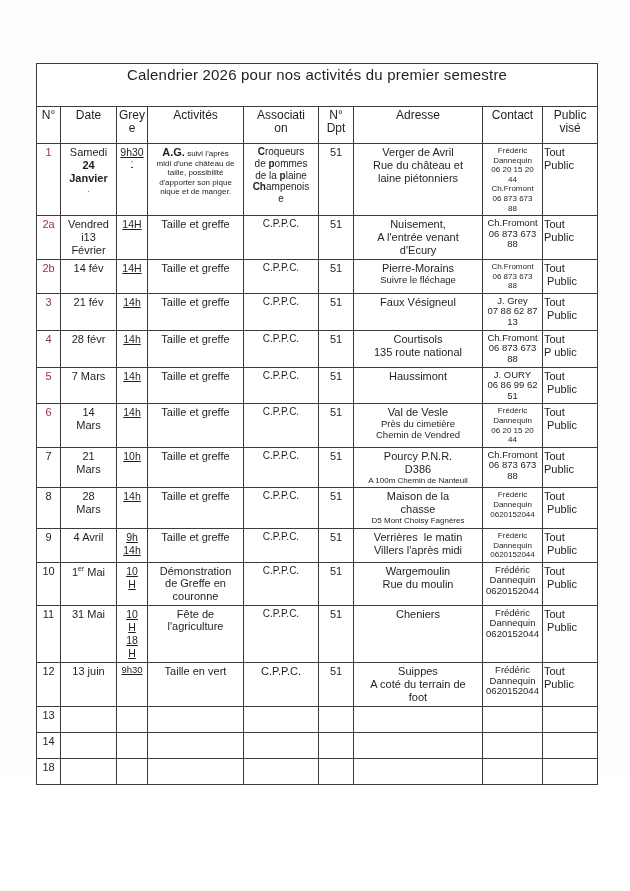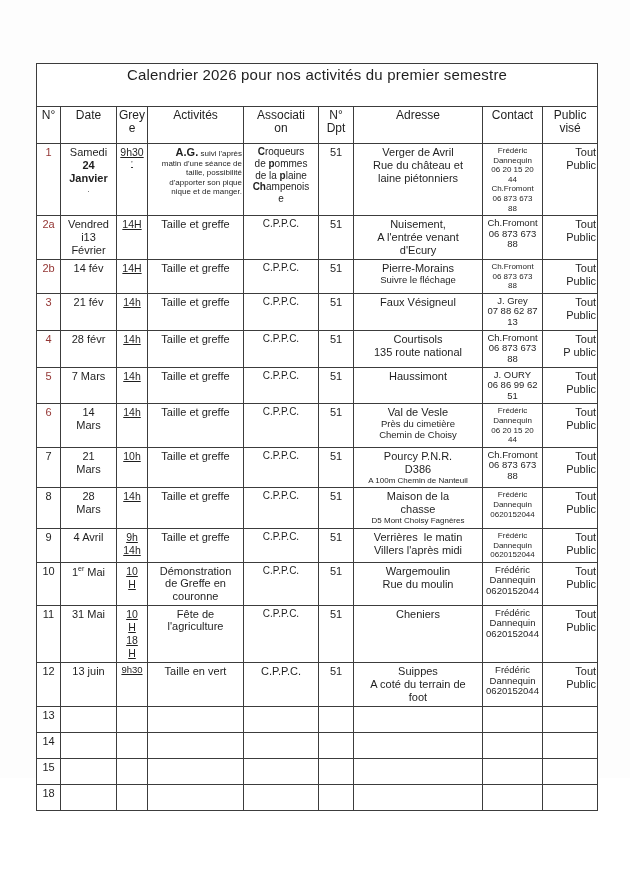--- a/index.html
+++ b/index.html
@@ -23,21 +23,21 @@
   }
   .header-row th{
     font-size:12px;font-weight:bold;text-align:center;vertical-align:top;
     padding-top:4px;height:32px;line-height:1.12;
   }
   .header-row .hsm{font-size:12px;}
   tbody td{font-size:11px;text-align:center;line-height:1.18;height:21px;}
   .c-heure{font-size:10.5px;line-height:1.25;text-decoration:underline;}
   .c-association{font-size:10px;}
   .c-contact{font-size:8px;line-height:1.2;margin-top:44px;}
-  .c-public{text-align:right;padding-left:4px;white-space:pre;}
+  .c-public{text-align:left;padding-left:4px;white-space:pre;}
   .c-activites{line-height:1.15;}
   .ln{white-space:pre-wrap;}
   .b{font-weight:bold;}
   .sm{font-size:8px;font-weight:normal;line-height:1.2;}
   .md{font-size:9.5px;line-height:1.12;}
   .n11{font-size:11px;}
   .sup{vertical-align:super;font-size:7px;}
   .red-num .c-num{color:#943634;}
   .c-num{font-size:11px;}
 </style>
@@ -103,23 +103,23 @@
           <td class="c-date">
             <div class="ln">Samedi</div>
             <div class="ln b">24</div>
             <div class="ln b">Janvier</div>
             <div class="ln sm">.</div>
           </td>
           <td class="c-heure">
             <div class="ln">9h30</div>
             <div class="ln sm">’</div>
           </td>
-          <td class="c-activites" style="text-align: right;">
+          <td class="c-activites" style="text-align: center;">
             <div class="ln"><span class="b">A.G.</span><span class="sm"> suivi l'après</span></div>
-            <div class="ln sm">matin d'une séance de</div>
+            <div class="ln sm">midi d'une château de</div>
             <div class="ln sm">taille, possibilité</div>
             <div class="ln sm">d'apporter son pique</div>
             <div class="ln sm">nique et de manger.</div>
           </td>
           <td class="c-association">
             <div class="ln"><span class="b">C</span><span>roqueurs</span></div>
             <div class="ln"><span>de </span><span class="b">p</span><span>ommes</span></div>
             <div class="ln"><span>de la </span><span class="b">p</span><span>laine</span></div>
             <div class="ln"><span class="b">Ch</span><span>ampenois</span></div>
             <div class="ln"><span>e</span></div>
@@ -310,21 +310,21 @@
           </td>
           <td class="c-association">
             <div class="ln">C.P.P.C.</div>
           </td>
           <td class="c-dpt">
             <div class="ln">51</div>
           </td>
           <td class="c-adresse">
             <div class="ln">Val de Vesle</div>
             <div class="ln md">Près du cimetière</div>
-            <div class="ln md">Chemin de Choisy</div>
+            <div class="ln md">Chemin de Vendred</div>
           </td>
           <td class="c-contact">
             <div class="ln">Frédéric</div>
             <div class="ln">Dannequin</div>
             <div class="ln">06 20 15 20</div>
             <div class="ln">44</div>
           </td>
           <td class="c-public"><div class="ln">Tout</div><div class="ln"> Public</div></td>
         </tr>
         <tr>
@@ -540,39 +540,26 @@
           <td class="c-heure"></td>
           <td class="c-activites"></td>
           <td class="c-association"></td>
           <td class="c-dpt"></td>
           <td class="c-adresse"></td>
           <td class="c-contact"></td>
           <td class="c-public"></td>
         </tr>
         <tr>
           <td class="c-num">
-            <div class="ln">15</div>
+            <div class="ln">18</div>
           </td>
           <td class="c-date"></td>
           <td class="c-heure"></td>
           <td class="c-activites"></td>
           <td class="c-association"></td>
           <td class="c-dpt"></td>
           <td class="c-adresse"></td>
           <td class="c-contact"></td>
           <td class="c-public"></td>
         </tr>
-        <tr>
-          <td class="c-num">
-            <div class="ln">18</div>
-          </td>
-          <td class="c-date"></td>
-          <td class="c-heure"></td>
-          <td class="c-activites"></td>
-          <td class="c-association"></td>
-          <td class="c-dpt"></td>
-          <td class="c-adresse"></td>
-          <td class="c-contact"></td>
-          <td class="c-public"></td>
-        </tr>
       </tbody>
   </table>
 </div>
 
 </body></html>

